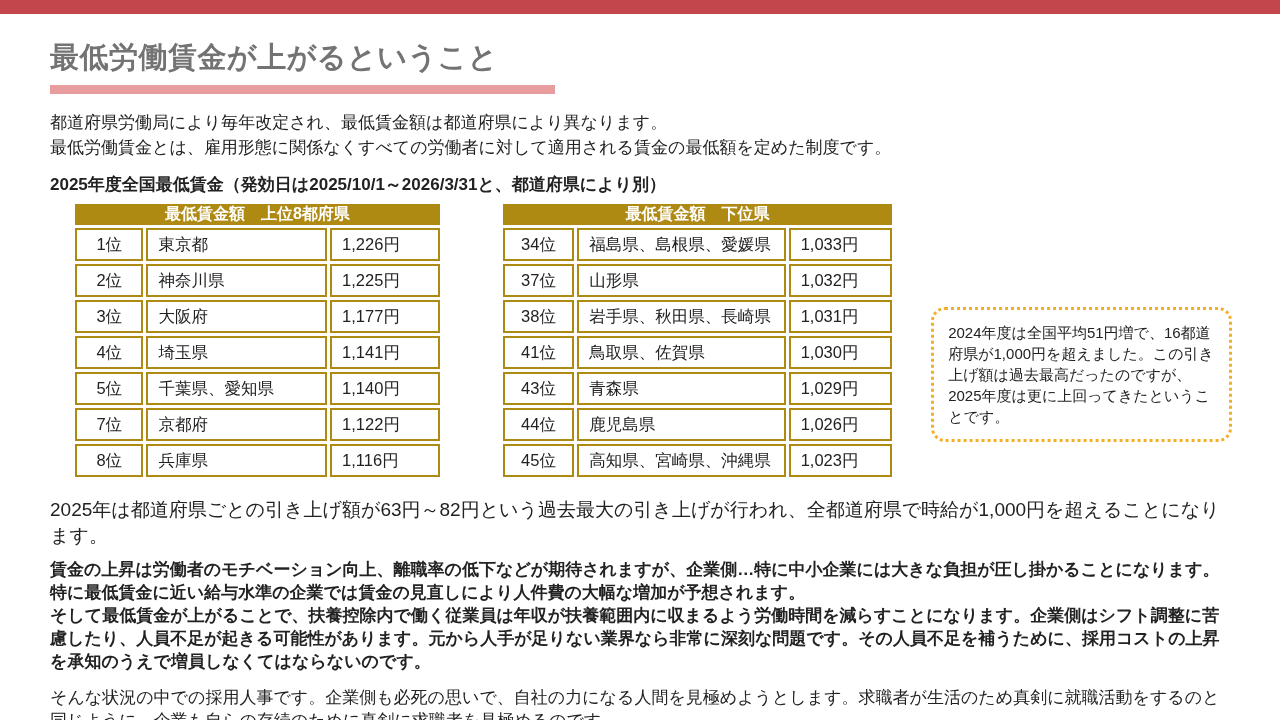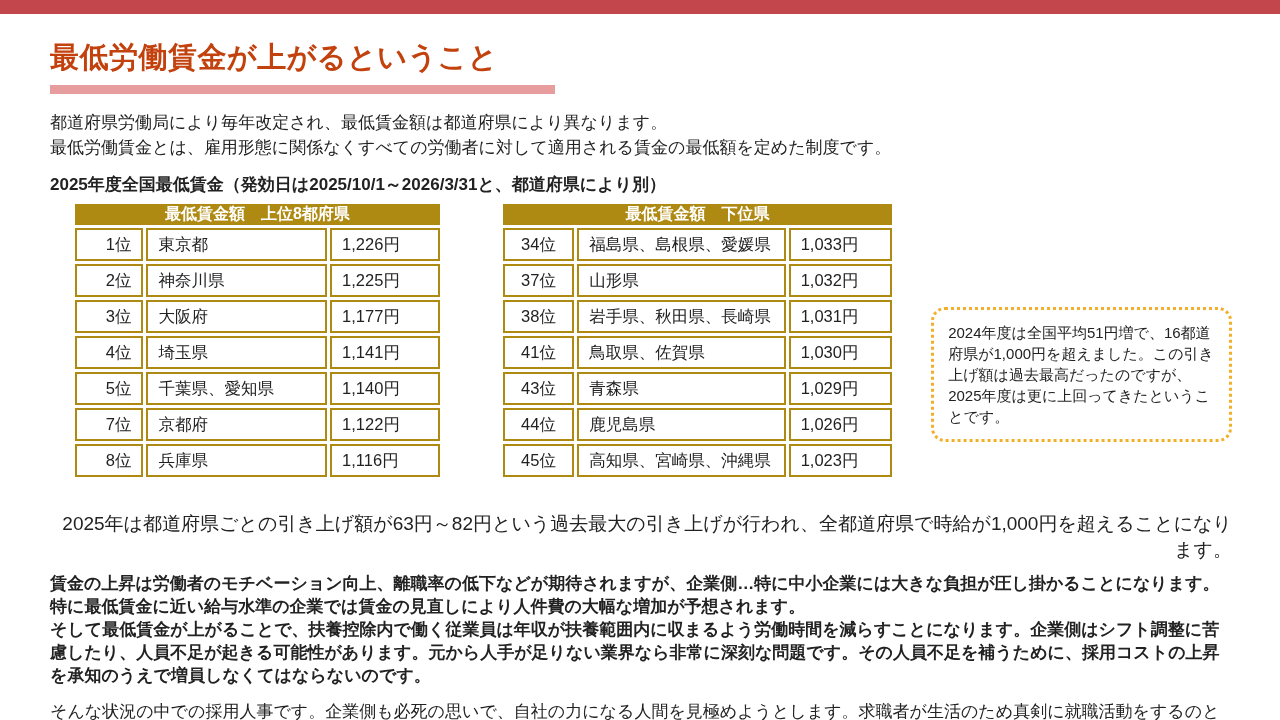--- a/index.html
+++ b/index.html
@@ -17,21 +17,21 @@
     height: 14px;
     background: #c2464b;
   }
   .content {
     padding: 0 48px 0 50px;
   }
   .page-title {
     margin-top: 24px;
     font-size: 29px;
     font-weight: bold;
-    color: #c2410c;
+    color: #737373;
     letter-spacing: 0.5px;
   }
   .title-underline {
     margin-top: 7px;
     width: 505px;
     height: 9px;
     background: #e79c9e;
   }
   .intro {
     margin-top: 16px;
@@ -65,42 +65,41 @@
     background: #ffffff;
     font-size: 16.5px;
     padding: 2px 10px;
     height: 25px;
     white-space: nowrap;
   }
   td.rank  { text-align: center; }
   td.pref  { text-align: left; }
   td.wage  { text-align: left; }
   .t-left  { margin-left: 22px; }
-  .t-left  td.rank { width: 46px; text-align: right; }
+  .t-left  td.rank { width: 46px; }
   .t-left  td.pref { width: 160px; }
   .t-left  td.wage { width: 88px; }
   .t-right { margin-left: 57px; }
   .t-right td.rank { width: 50px; }
   .t-right td.pref { width: 185px; }
   .t-right td.wage { width: 84px; }
   .callout {
     margin-left: 36px;
     margin-top: 106px;
     width: 272px;
     border: 3px dotted #f2af29;
     border-radius: 14px;
     padding: 12px 14px;
     font-size: 15px;
     line-height: 21px;
   }
   .para-large {
-    margin-top: 31px;
+    margin-top: 17px;
     font-size: 19px;
     line-height: 26px;
-    text-align: right;
   }
   .para {
     margin-top: 9px;
     font-size: 17px;
     line-height: 23px;
     font-weight: bold;
   }
   .para-last {
     margin-top: 13px;
     font-size: 17px;

